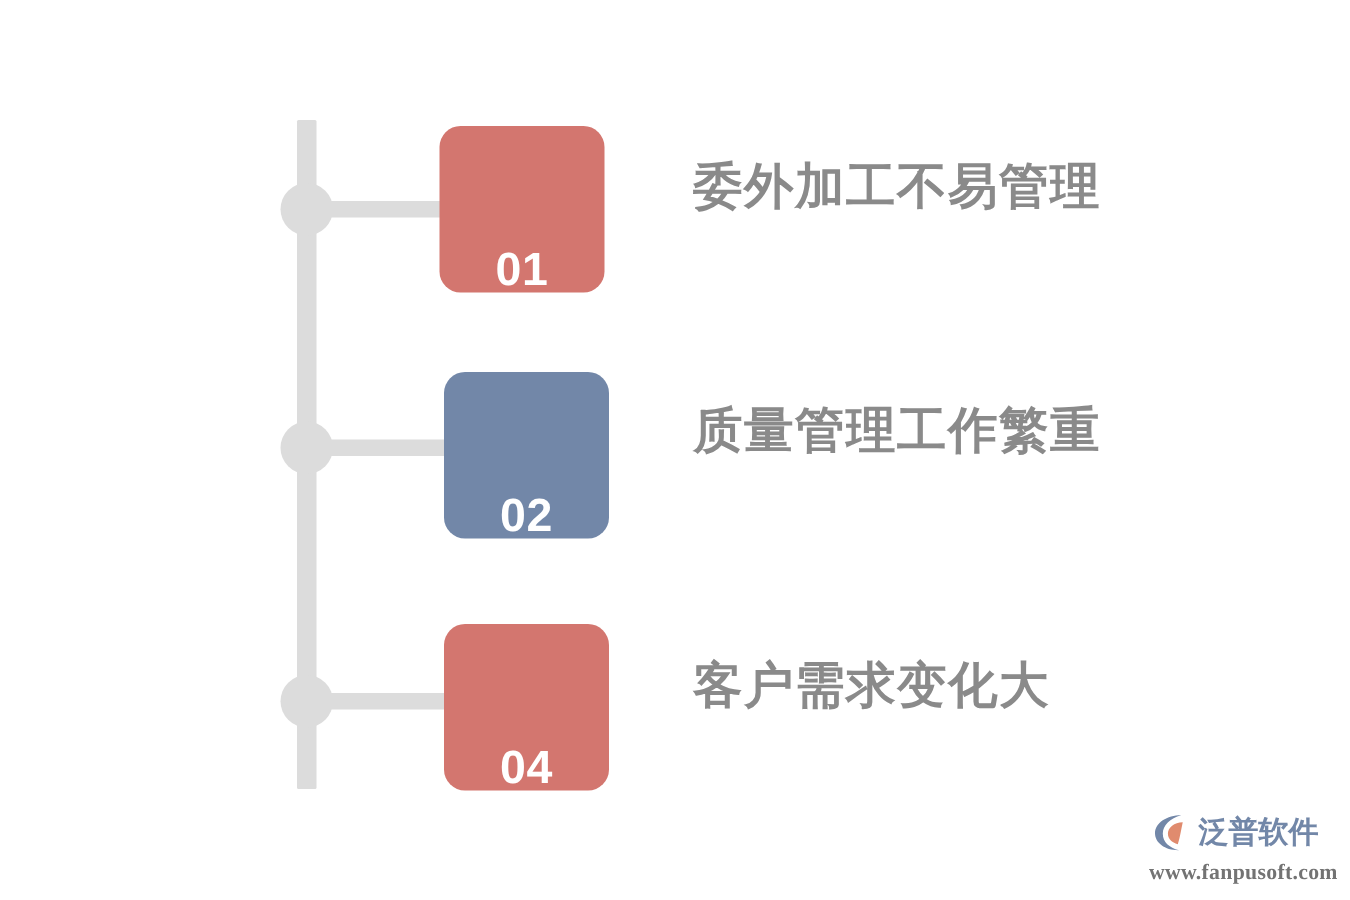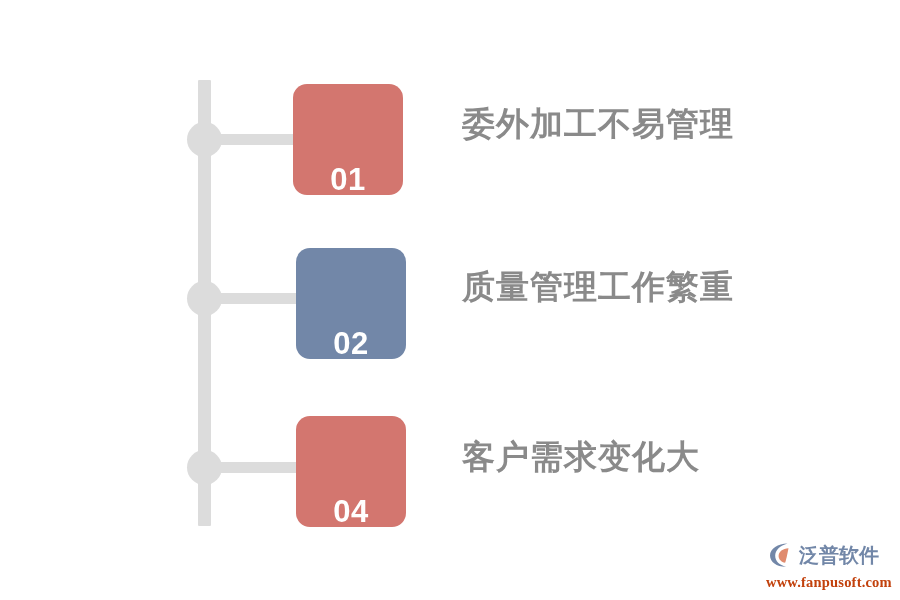--- a/index.html
+++ b/index.html
@@ -123,21 +123,21 @@
   }
   .brand-name {
     color: #7287a8;
     font-size: 20px;
     font-weight: bold;
     letter-spacing: 0px;
     line-height: 1;
     font-family: "Liberation Sans", "DejaVu Sans", sans-serif;
   }
   .brand-url {
-    color: #c2410c;
+    color: #737373;
     font-size: 14.5px;
     font-weight: bold;
     letter-spacing: 0.2px;
     margin-top: 2px;
     font-family: "Liberation Serif", "DejaVu Serif", serif;
   }
 </style>
 </head>
 <body>
 

